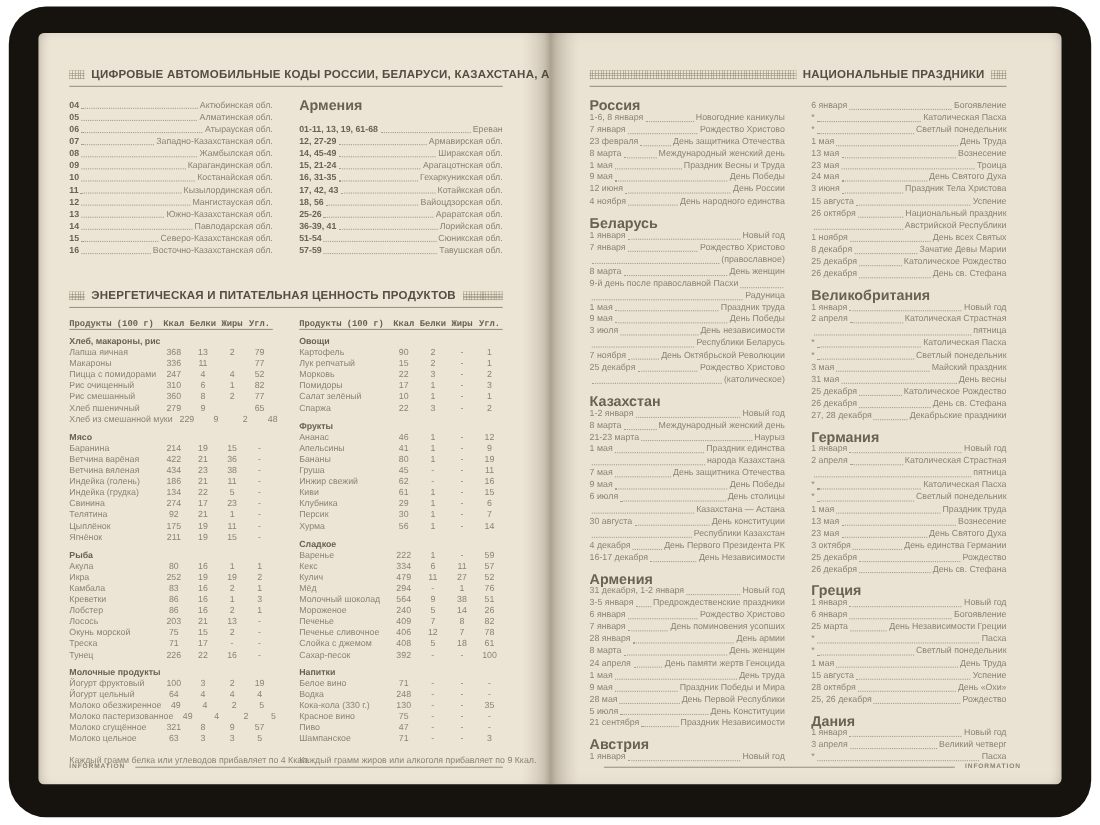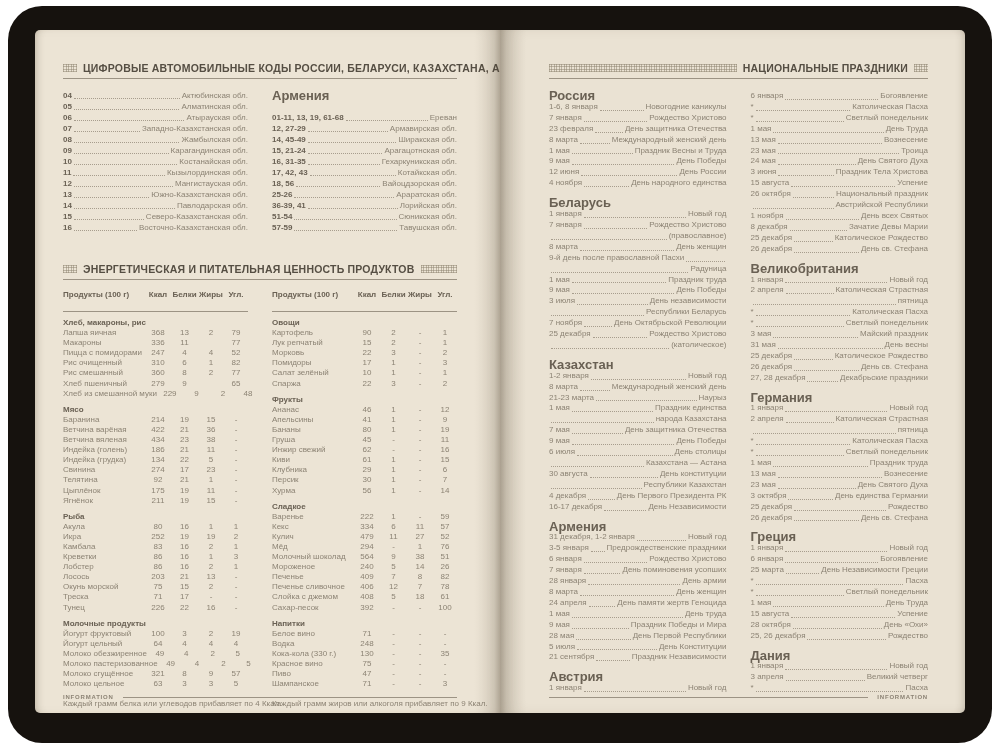--- a/index.html
+++ b/index.html
@@ -10,21 +10,21 @@
   .page{position:relative;height:100%;}
   .page-left{width:465px;background:#ece4d5;border-radius:5px 0 0 5px;
      box-shadow:inset 8px 0 10px -8px rgba(60,45,25,.35), inset -14px 0 18px -12px rgba(60,45,25,.28);}
   .page-right{width:465px;background:#eae2d3;border-radius:0 5px 5px 0;
      box-shadow:inset 16px 0 20px -12px rgba(60,45,25,.30), inset -8px 0 10px -8px rgba(60,45,25,.30);}
   .gutter{position:absolute;left:439px;top:0;bottom:0;width:52px;pointer-events:none;
      background:linear-gradient(90deg,rgba(70,55,35,0) 0%,rgba(70,55,35,.10) 40%,rgba(70,55,35,.22) 50%,rgba(70,55,35,.10) 62%,rgba(70,55,35,0) 100%);}
 
   .content{position:absolute;top:32px;}
   .content-l{left:28px;width:394px;}
-  .content-r{left:49px;width:379px;}
+  .content-r{left:36px;width:379px;}
 
   .sec-head{display:flex;align-items:center;gap:6px;border-bottom:1px solid #9c9384;padding-bottom:4px;}
   .sec-title{font-size:10.5px;font-weight:bold;color:#554e43;letter-spacing:.2px;white-space:nowrap;}
   .hatch{height:8px;margin-bottom:1px;
      background-image:repeating-linear-gradient(90deg,rgba(140,130,110,.50) 0 1px,transparent 1px 2.5px),
                       repeating-linear-gradient(0deg,rgba(140,130,110,.50) 0 1px,transparent 1px 2.5px);}
   .hatch.short{width:14px;flex:0 0 14px;}
   .hatch.fill{flex:1;}
 
   .two-cols{display:flex;gap:24px;}
@@ -36,21 +36,21 @@
   .lrow .ld.b{font-weight:bold;color:#6a6154;}
   .lrow .lv{flex:0 0 auto;}
   .lrow .dots{flex:1 1 auto;min-width:5px;border-bottom:1px dotted #a79d8d;margin:0 2px 2px 2px;}
   .lspacer{min-height:11px;}
   .codes{margin-top:11px;}
   .country-label{font-size:13px;font-weight:bold;color:#6a6154;line-height:11px;}
 
   
   .food{margin-top:10px;}
   .fhead{display:grid;grid-template-columns:1fr 26px 27px 26px 24px;font-size:8px;font-weight:bold;color:#6a6154;
-         border-bottom:1px solid #9c9384;padding-bottom:12px;margin-bottom:2px;}
+         border-bottom:1px solid #9c9384;padding-bottom:0;margin-bottom:2px;font-family:Liberation Mono, monospace;}
   .fhead span{text-align:center;white-space:nowrap;}
   .fhead span:first-child{text-align:left;}
   .frow{display:grid;grid-template-columns:1fr 26px 27px 26px 24px;font-size:8px;color:#8c8374;line-height:10.1px;}
   .frow span{text-align:center;white-space:nowrap;}
   .frow span:first-child{text-align:left;}
   .gname{font-size:8px;font-weight:bold;color:#6a6154;line-height:10.1px;margin-top:6px;}
   .note{font-size:8px;color:#8c8374;margin-top:10px;white-space:nowrap;}
 
   
   .holidays{margin-top:12px;}

